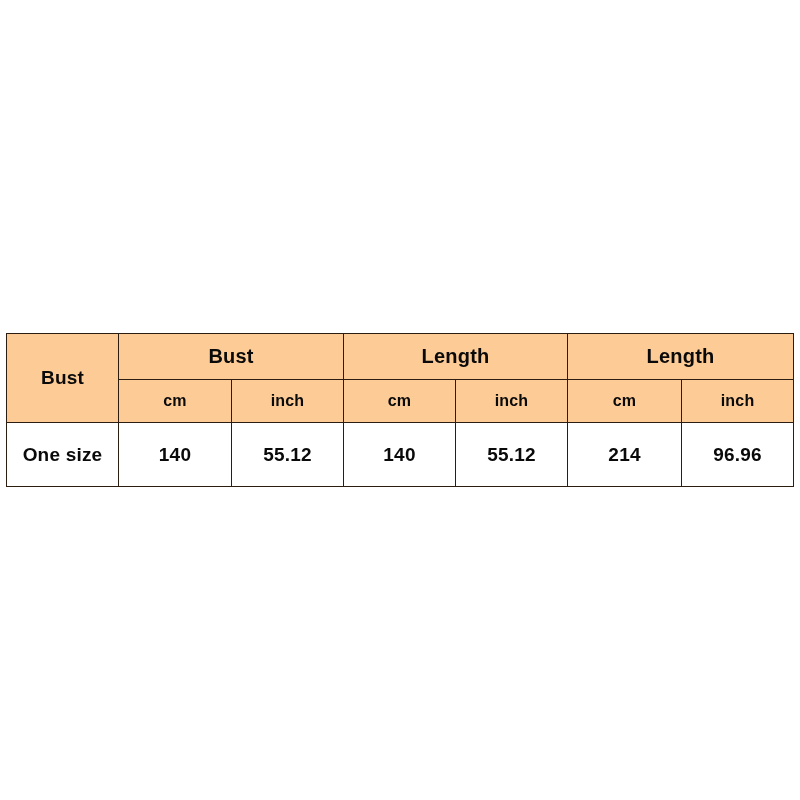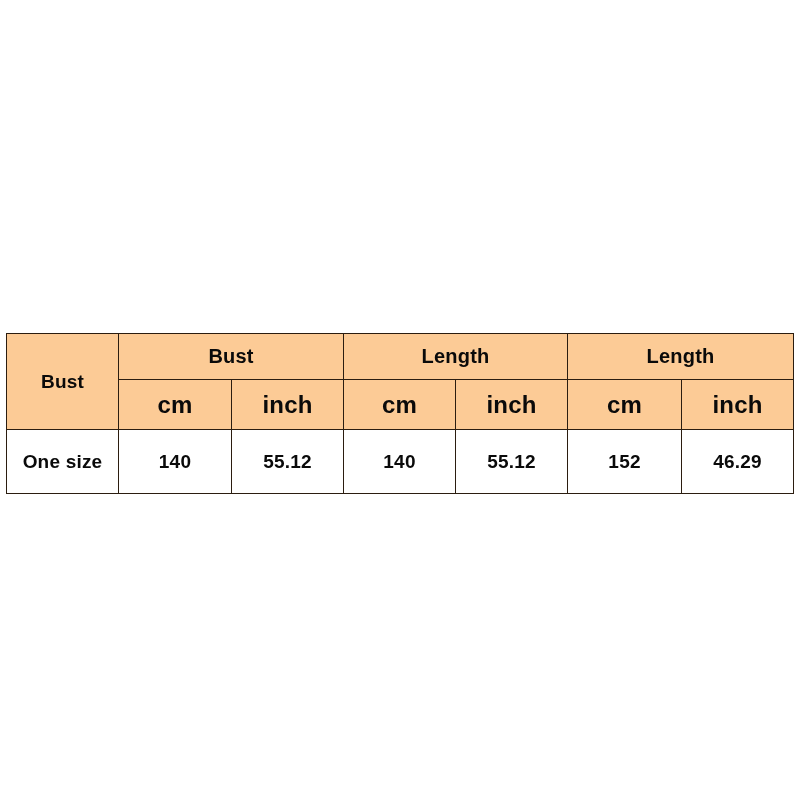--- a/index.html
+++ b/index.html
@@ -53,21 +53,21 @@
     font-size: 20px;
     letter-spacing: 0.2px;
   }
 
   th.size-head {
     font-size: 19px;
     letter-spacing: 0.2px;
   }
 
   th.unit-head {
-    font-size: 24px;
+    font-size: 16px;
     letter-spacing: 0.2px;
   }
 
   
   tr.data-row td {
     background: #ffffff;
     font-size: 19px;
     letter-spacing: 0.2px;
   }
 
@@ -119,18 +119,18 @@
         <th class="unit-head">inch</th>
       </tr>
     </thead>
     <tbody>
       <tr class="data-row">
         <td class="row-label">One size</td>
         <td>140</td>
         <td>55.12</td>
         <td>140</td>
         <td>55.12</td>
-        <td>152</td>
-        <td>46.29</td>
+        <td>214</td>
+        <td>96.96</td>
       </tr>
     </tbody>
   </table>
 </div>
 
 </body></html>

